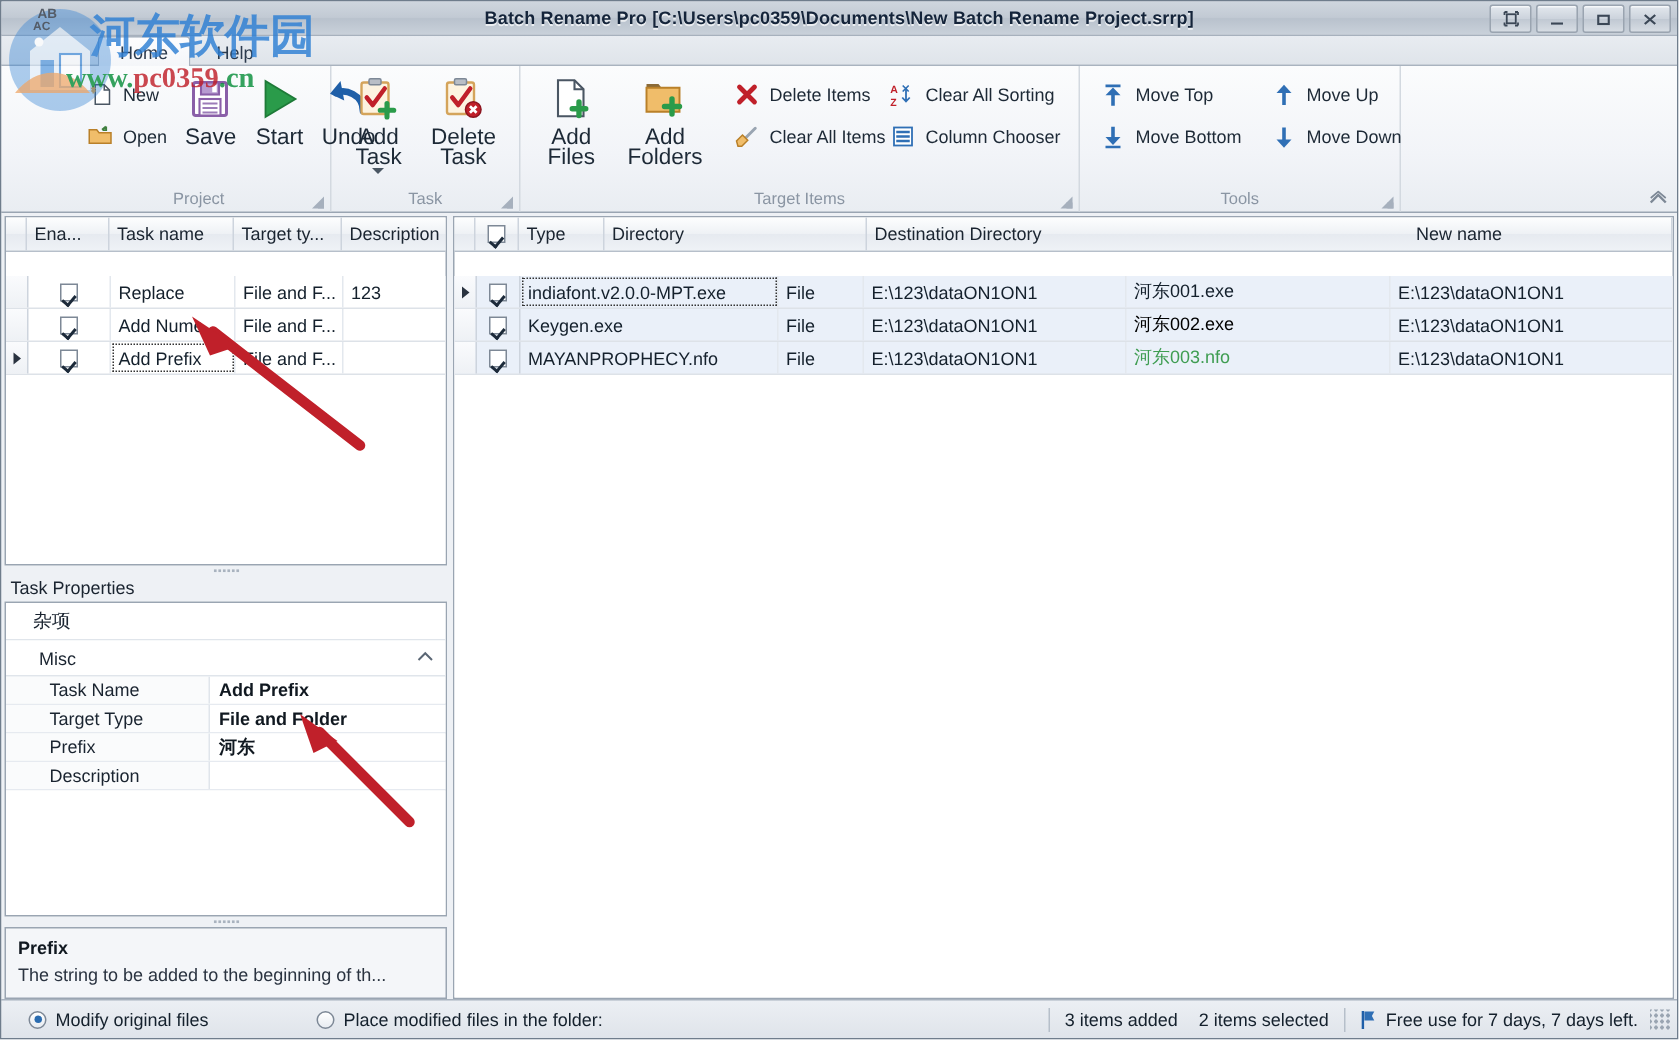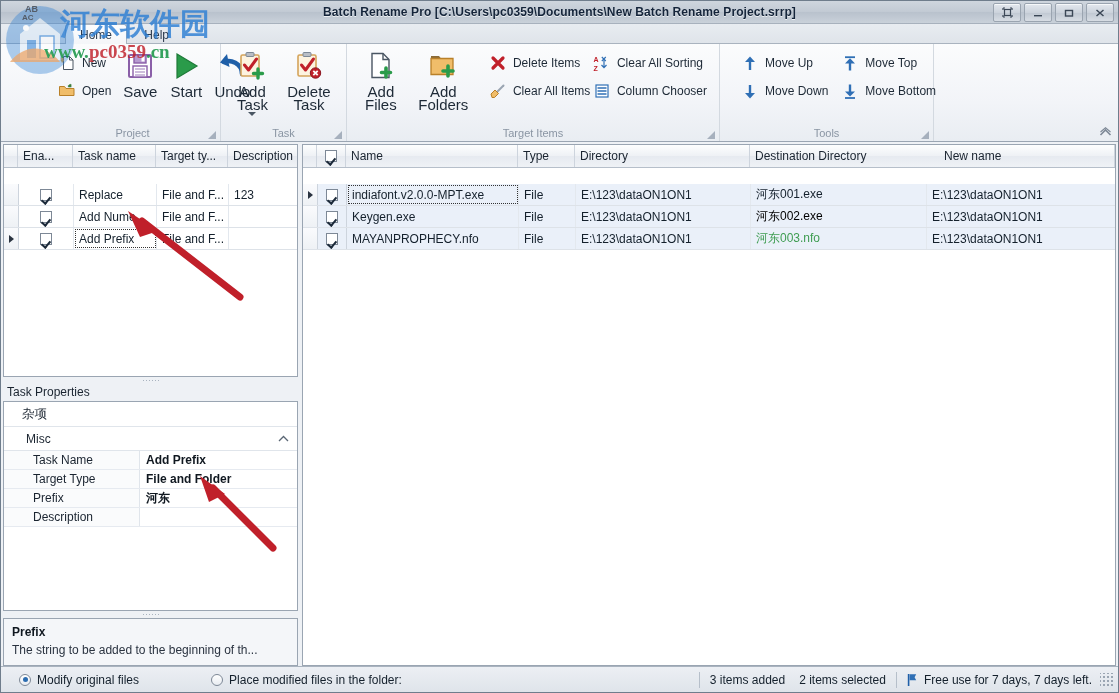--- a/index.html
+++ b/index.html
@@ -422,60 +422,60 @@
         </div>
       </div>
       <div class="glabel">
         <span>Target Items</span>
         <span class="dialog-launcher"></span>
       </div>
     </div>
 
     <div class="rgroup" style="width:214px;">
       <div class="gbody">
-        <div class="smallcol" style="width:104px;margin-left:8px;">
-          <div class="smallbtn">
-            <span class="ico">
-              <svg width="16" height="17" viewBox="0 0 16 17">
-                  <path d="M8 15V4" stroke="#2f6fb5" stroke-width="2.4"></path>
-                  <path d="M8 1.5l5 5.5H3z" fill="#2f6fb5"></path>
-                </svg>
-            </span>
-            <span class="lbl">Move Up</span>
-          </div>
-          <div class="smallbtn">
-            <span class="ico">
-              <svg width="16" height="17" viewBox="0 0 16 17">
-                  <path d="M8 2v11" stroke="#2f6fb5" stroke-width="2.4"></path>
-                  <path d="M8 15.5l5-5.5H3z" fill="#2f6fb5"></path>
-                </svg>
-            </span>
-            <span class="lbl">Move Down</span>
-          </div>
-        </div>
         <div class="smallcol" style="width:106px;">
           <div class="smallbtn">
             <span class="ico">
               <svg width="16" height="17" viewBox="0 0 16 17">
                   <path d="M3 2.2h10" stroke="#2f6fb5" stroke-width="1.8"></path>
                   <path d="M8 15.5V6" stroke="#2f6fb5" stroke-width="2.4"></path>
                   <path d="M8 3.3l5 5.2H3z" fill="#2f6fb5"></path>
                 </svg>
             </span>
             <span class="lbl">Move Top</span>
           </div>
           <div class="smallbtn">
             <span class="ico">
               <svg width="16" height="17" viewBox="0 0 16 17">
                   <path d="M3 15h10" stroke="#2f6fb5" stroke-width="1.8"></path>
                   <path d="M8 1.5v9" stroke="#2f6fb5" stroke-width="2.4"></path>
                   <path d="M8 13.6l5-5.2H3z" fill="#2f6fb5"></path>
                 </svg>
             </span>
             <span class="lbl">Move Bottom</span>
+          </div>
+        </div>
+        <div class="smallcol" style="width:104px;margin-left:8px;">
+          <div class="smallbtn">
+            <span class="ico">
+              <svg width="16" height="17" viewBox="0 0 16 17">
+                  <path d="M8 15V4" stroke="#2f6fb5" stroke-width="2.4"></path>
+                  <path d="M8 1.5l5 5.5H3z" fill="#2f6fb5"></path>
+                </svg>
+            </span>
+            <span class="lbl">Move Up</span>
+          </div>
+          <div class="smallbtn">
+            <span class="ico">
+              <svg width="16" height="17" viewBox="0 0 16 17">
+                  <path d="M8 2v11" stroke="#2f6fb5" stroke-width="2.4"></path>
+                  <path d="M8 15.5l5-5.5H3z" fill="#2f6fb5"></path>
+                </svg>
+            </span>
+            <span class="lbl">Move Down</span>
           </div>
         </div>
       </div>
       <div class="glabel">
         <span>Tools</span>
         <span class="dialog-launcher"></span>
       </div>
     </div>
 
     <div class="rgroup" style="flex:1;border-right:none;"></div>
@@ -584,21 +584,20 @@
 
     <div class="vsplit"></div>
 
     <div class="rightpane">
       <div class="panel grid" style="flex:1;min-height:0;">
         <div class="ghead">
           <div class="gcell" style="width:14px;flex:0 0 14px;padding:0;"></div>
           <div class="cbcell">
               <span class="chk"></span>
             </div>
-          <div class="gcell" style="width:172px;flex:0 0 172px;">Name</div>
           <div class="gcell" style="width:57px;flex:0 0 57px;">Type</div>
           <div class="gcell" style="width:175px;flex:0 0 175px;">Directory</div>
           <div class="gcell" style="flex:1;border-right:none;">Destination Directory</div>
           <div class="gcell" style="width:176px;flex:0 0 176px;">New name</div>
         </div>
         <div class="gbodyrows">
 
           <div class="grow sel focused">
             <div class="indicator">
                 <span class="arr"></span>

